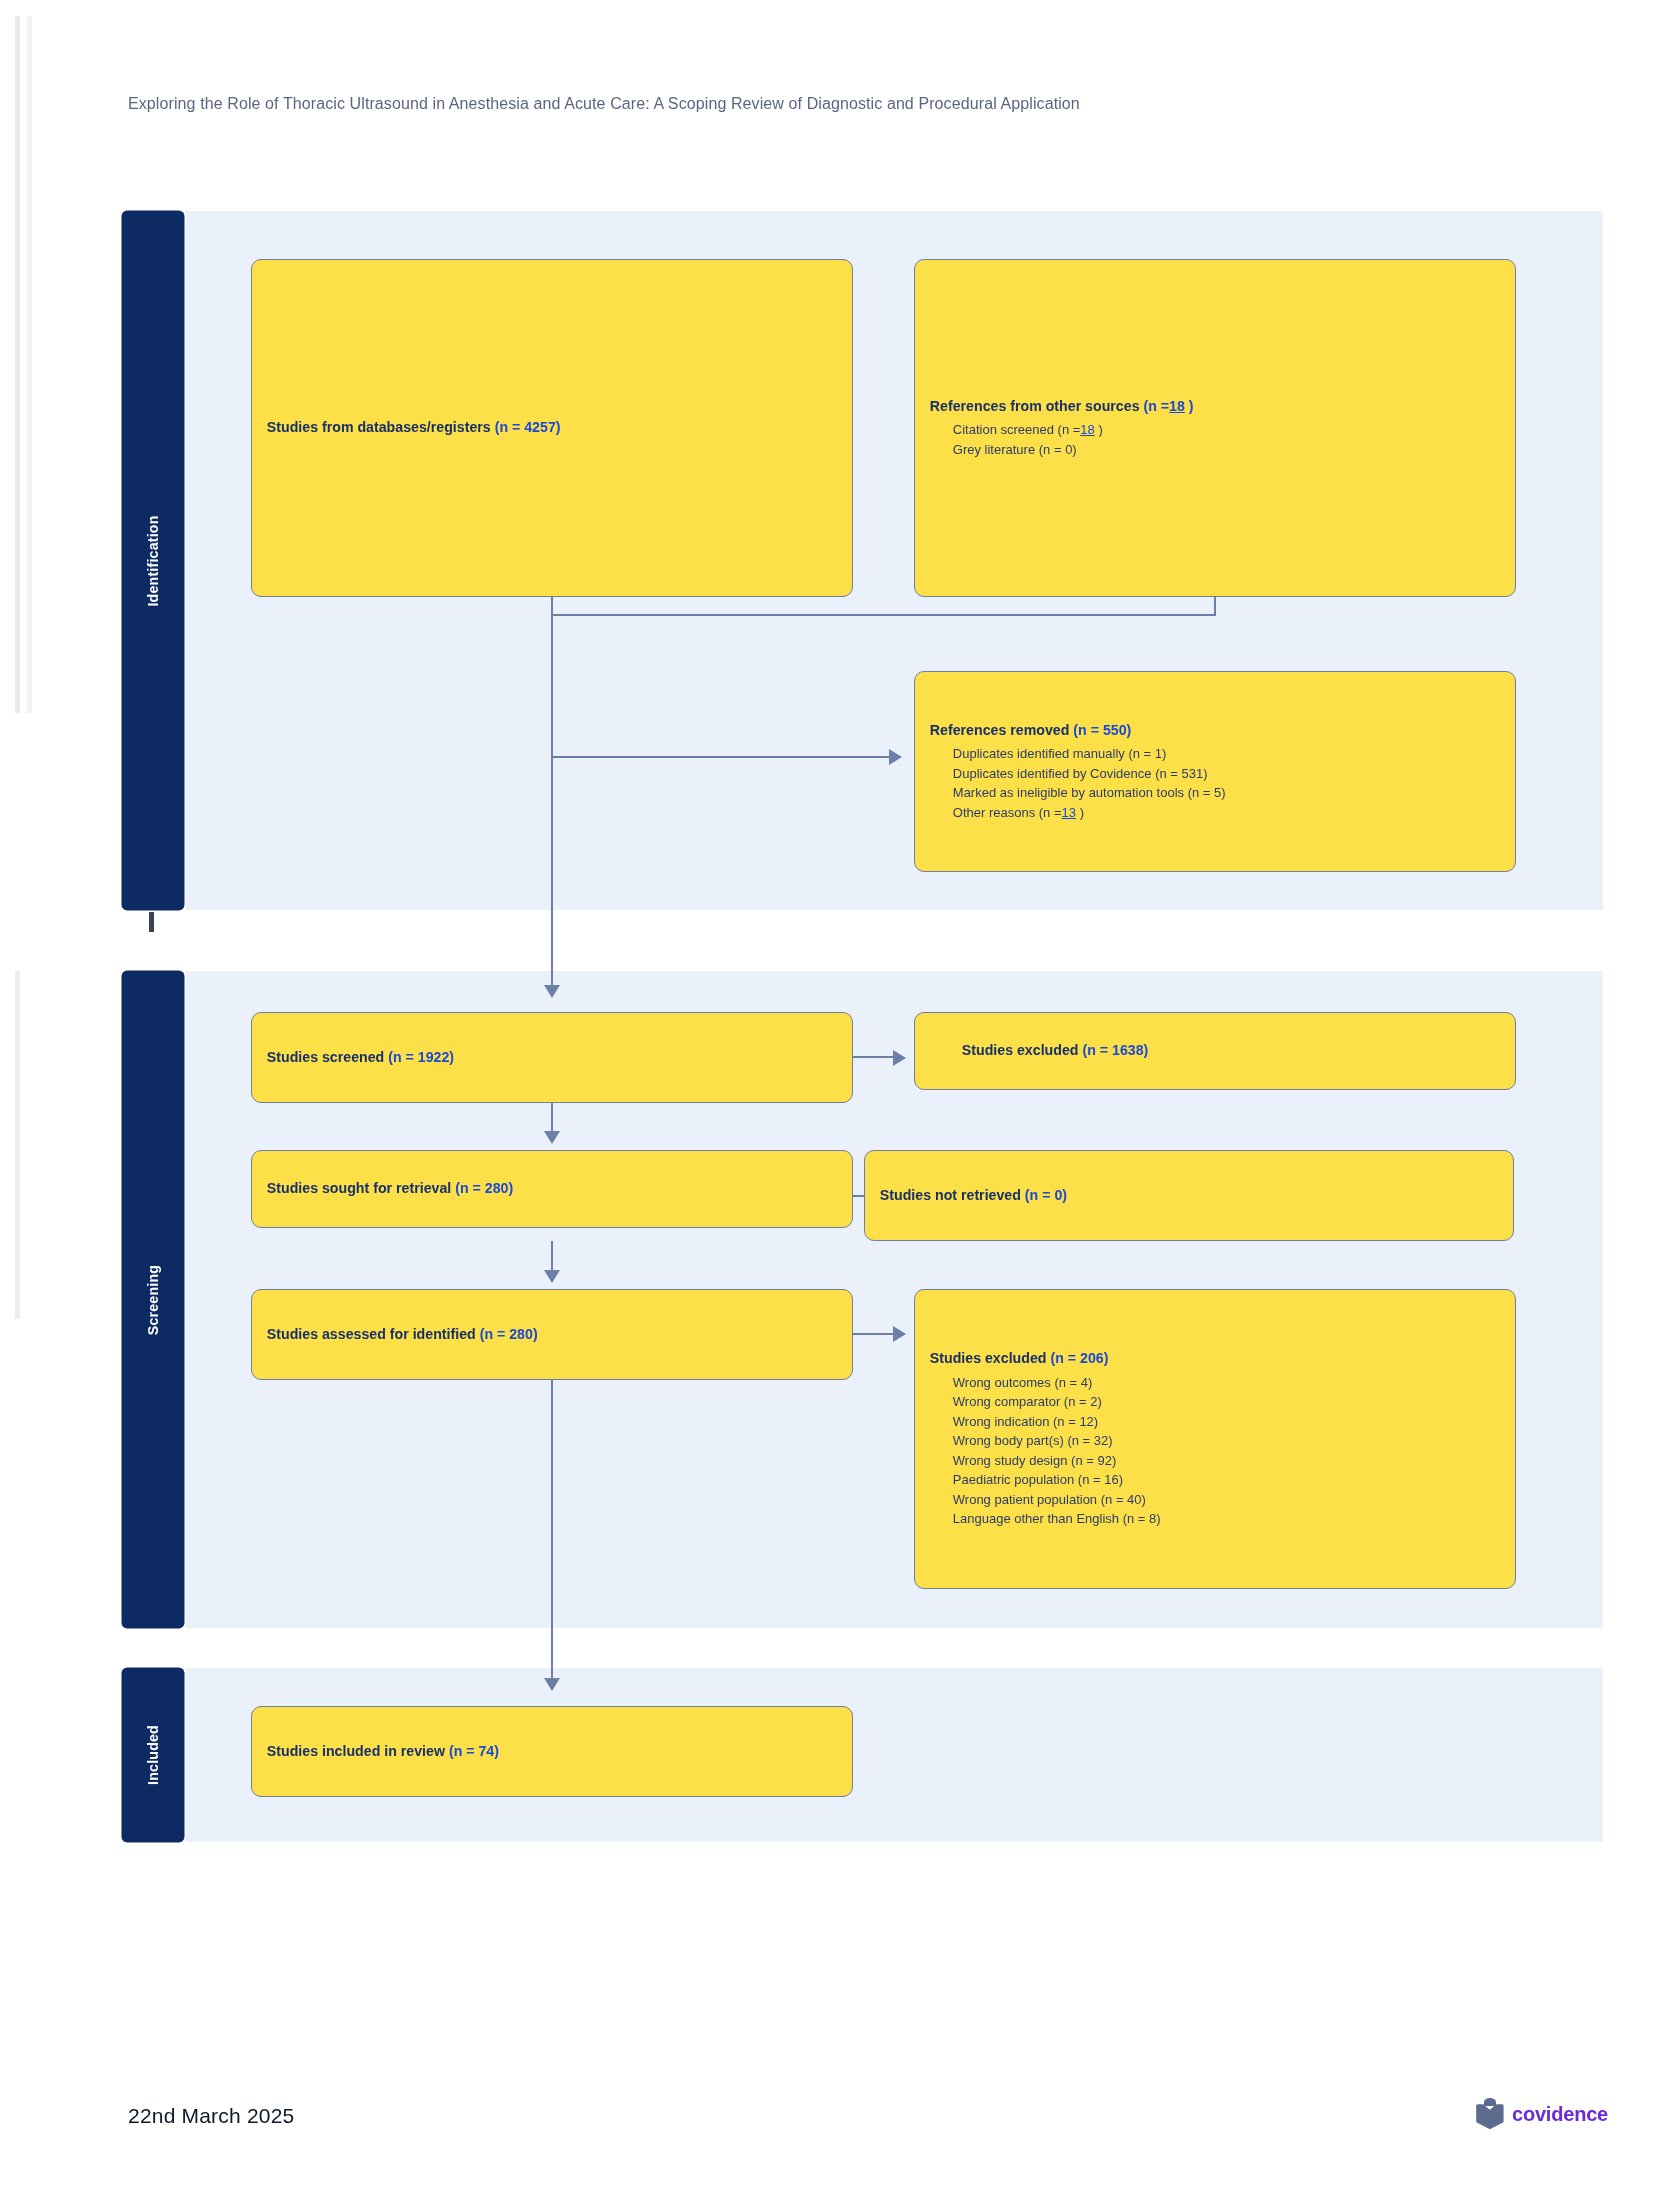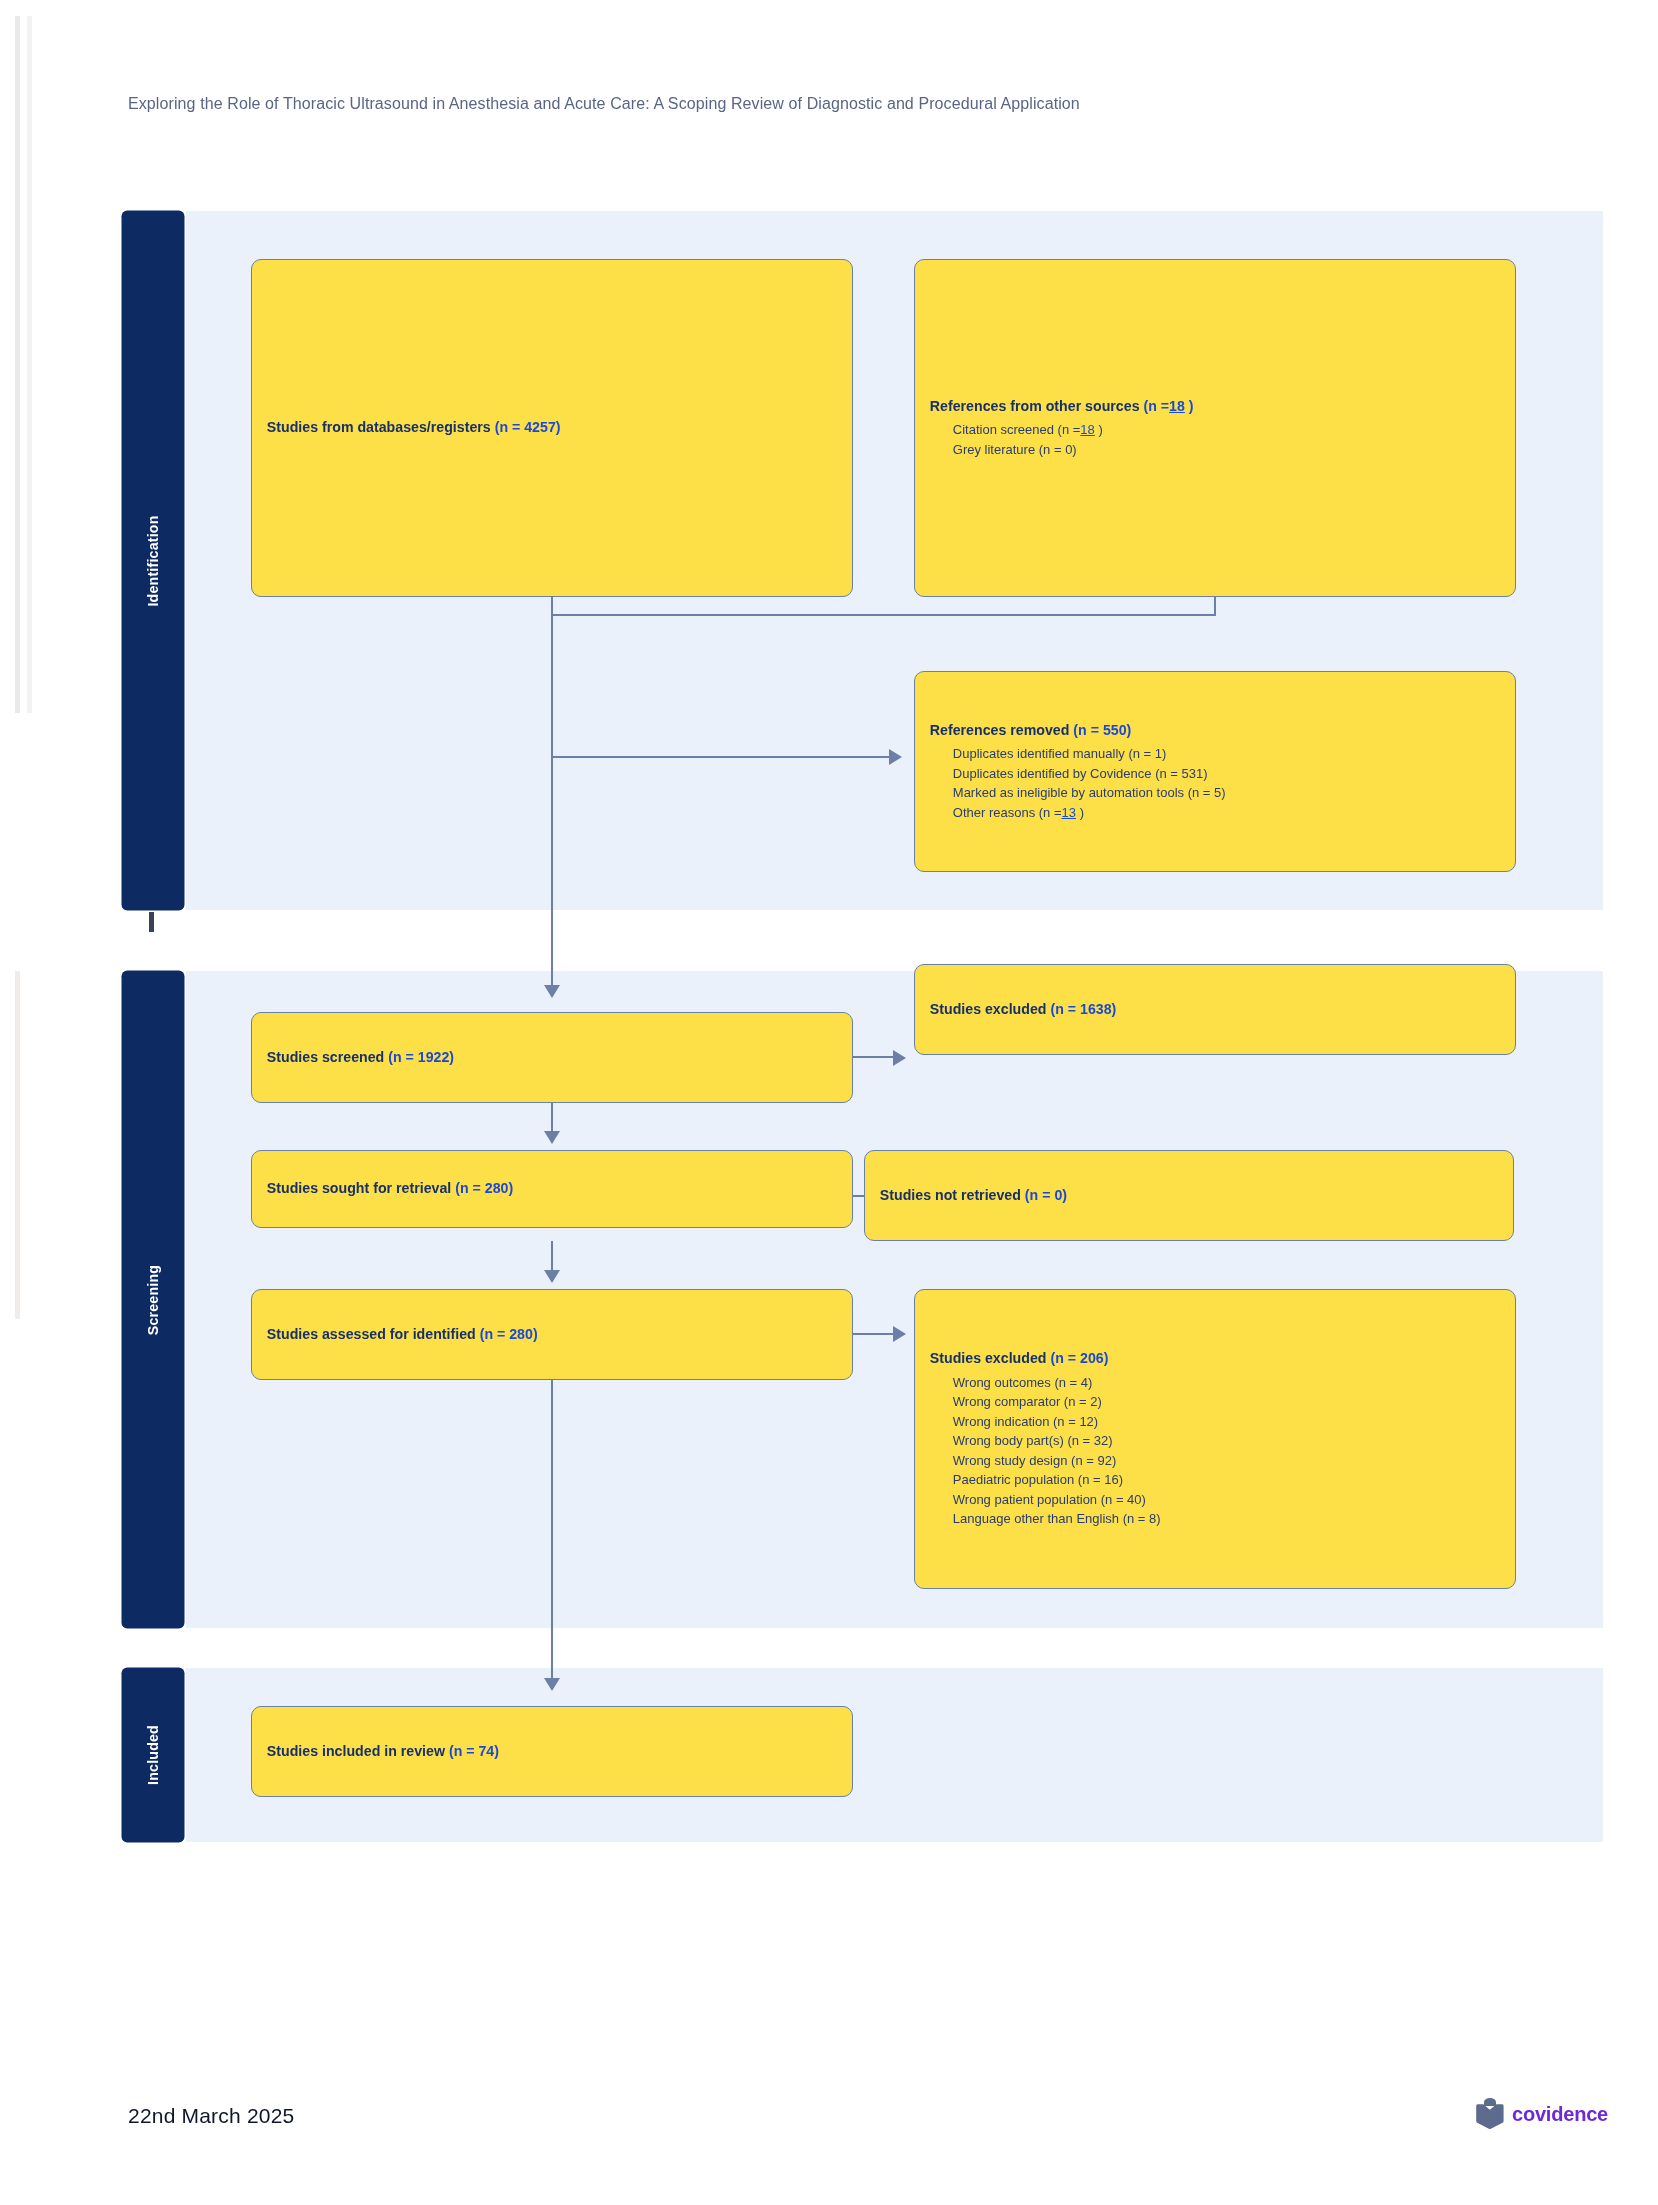--- a/index.html
+++ b/index.html
@@ -71,21 +71,21 @@
   }
   .sub u{text-decoration:underline;text-decoration-color:#1a49d6;color:#1a49d6;}
   .sublist{margin-top:4.2px;}
 
   
   #box-db       {left:251px; top:259px;  width:602px; height:338px;}
   #box-other    {left:914px;top:259px;  width:602px; height:338px;}
   #box-removed  {left:914px;top:671px; width:602px; height:201px;}
 
   #box-screened {left:251px; top:1012px; width:602px; height:91px;}
-  #box-excl1    {left:914px;top:964px; width:602px; height:91px;}
+  #box-excl1    {left:914px;top:1012px; width:602px; height:78px;padding-left:32px;}
   #box-sought   {left:251px; top:1150px; width:602px; height:78px;}
   #box-notret   {left:864px;top:1150px; width:650px; height:91px;}
   #box-assessed {left:251px; top:1289px; width:602px; height:91px;}
   #box-excl2    {left:914px;top:1289px; width:602px; height:300px;}
 
   #box-included {left:251px; top:1706px; width:602px; height:91px;}
 
   
   .ln{position:absolute;background:#6c7fa6;}
   .v{width:2.1px;}

